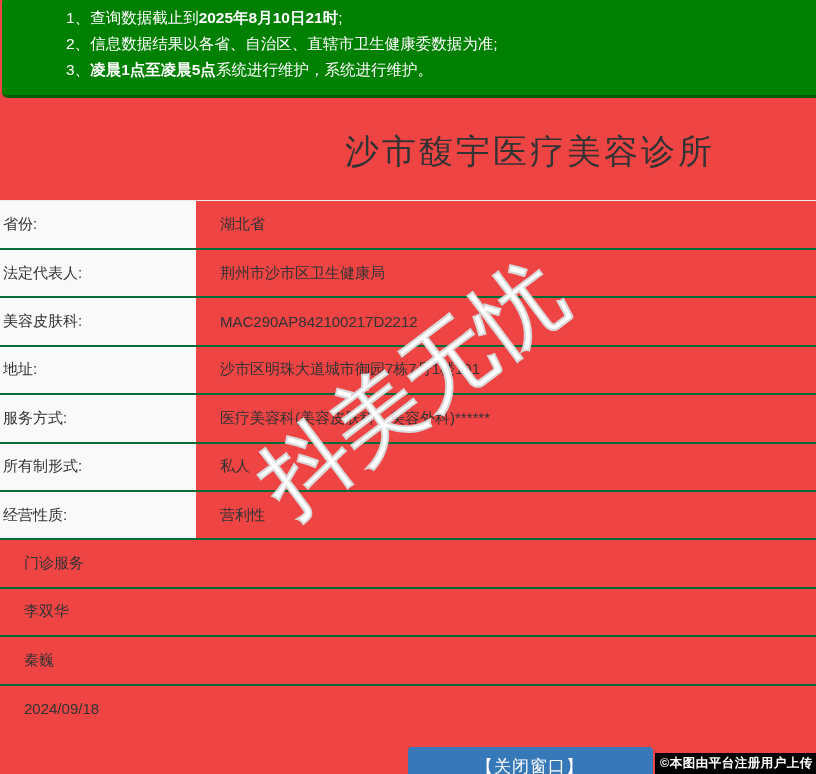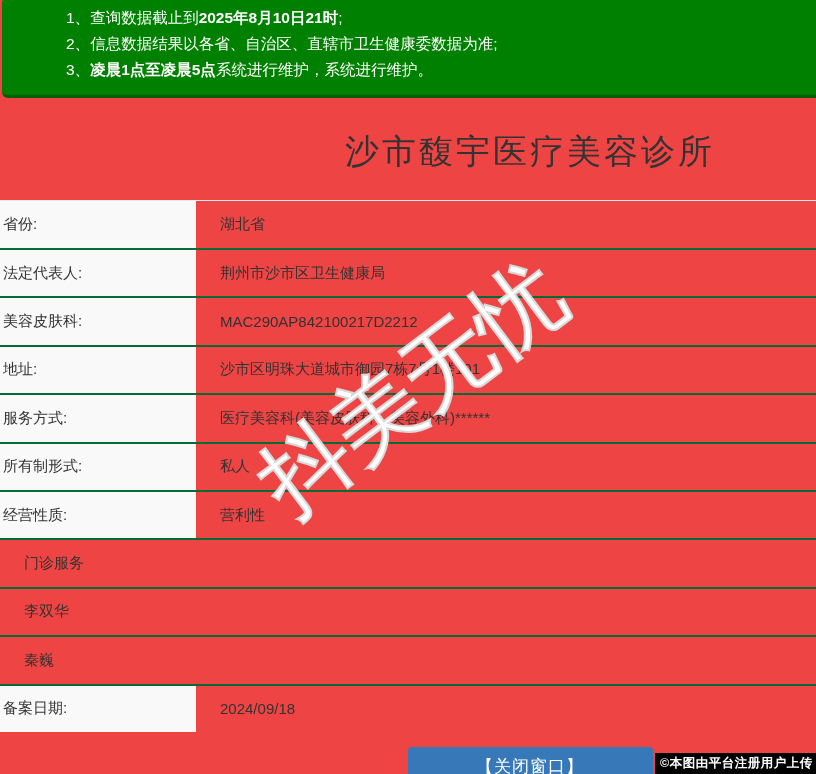--- a/index.html
+++ b/index.html
@@ -98,21 +98,20 @@
       <div class="row">
         <div class="cell val">门诊服务</div>
       </div>
       <div class="row">
         <div class="cell val">李双华</div>
       </div>
       <div class="row">
         <div class="cell val">秦巍</div>
       </div>
       <div class="row">
-        <div class="cell lbl">备案日期:</div>
         <div class="cell val">2024/09/18</div>
       </div>
     </div>
 
     <button class="close-btn">【关闭窗口】</button>
   </div>
 
   <div class="watermark">抖美无忧</div>
   <div class="badge">©本图由平台注册用户上传</div>
 </div>

